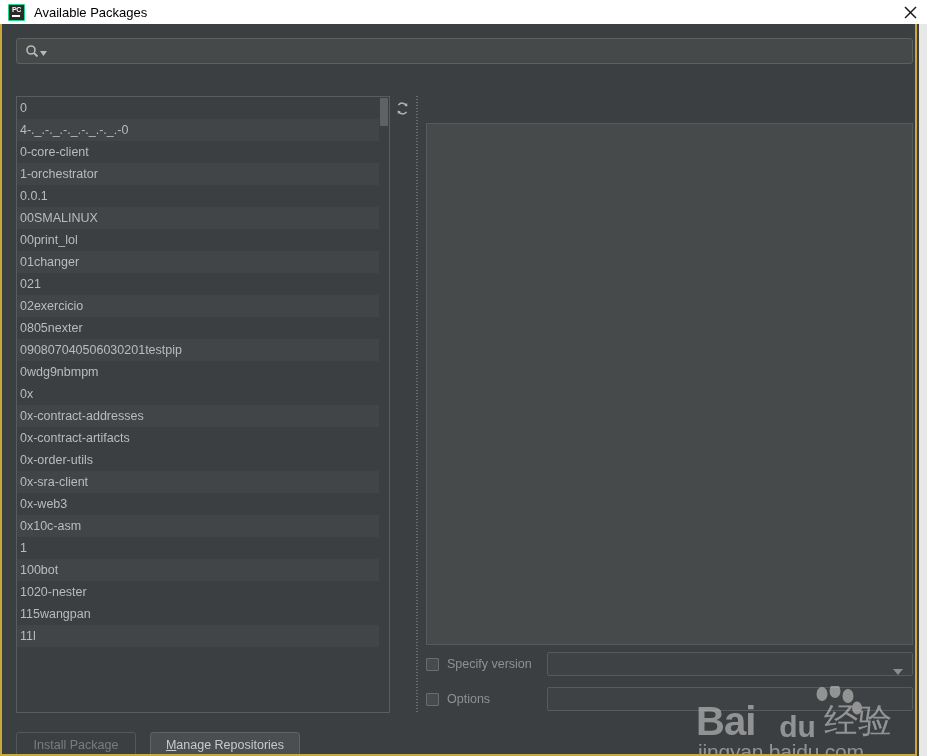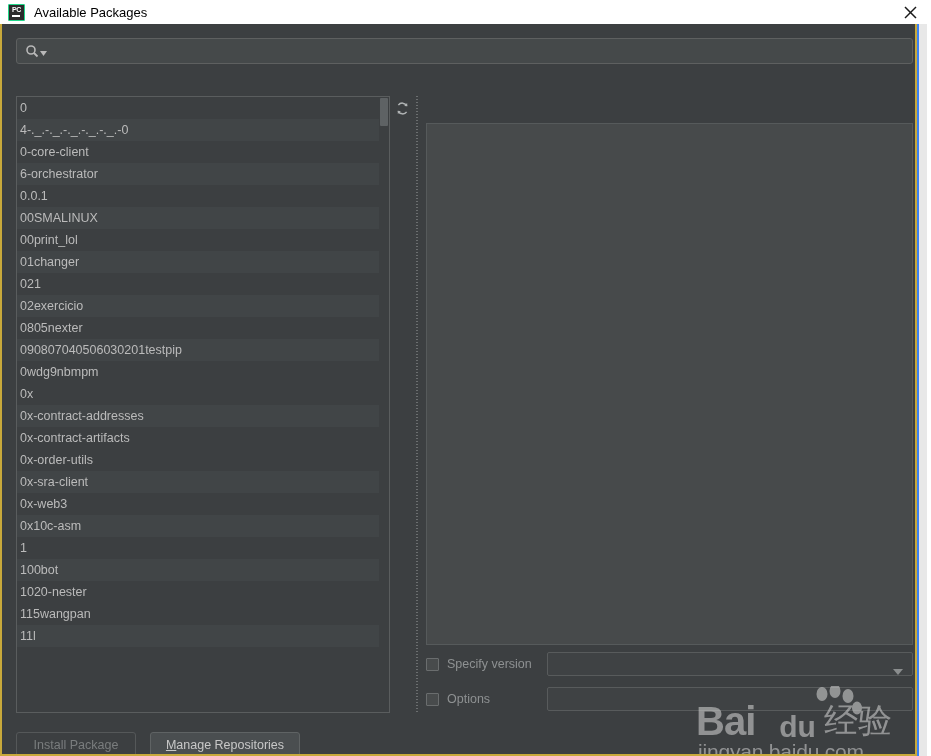--- a/index.html
+++ b/index.html
@@ -12,21 +12,21 @@
     height: 756px;
     overflow: hidden;
     font-family: "Liberation Sans", sans-serif;
     -webkit-font-smoothing: antialiased;
   }
 
   #app {
     position: relative;
     width: 931px;
     height: 756px;
-    background: #3b82f6;
+    background: #404040;
   }
 
   
   .titlebar {
     position: absolute;
     left: 0; top: 0;
     width: 931px;
     height: 24px;
     background: #ffffff;
     display: flex;
@@ -426,21 +426,21 @@
         </svg>
       </span>
       <input class="search-input-ghost" type="text" value="" placeholder="" style="">
     </div>
 
     <div class="list-wrap">
       <div class="list-scroll" id="pkg-list">
           <div class="pkg-row odd">0</div>
           <div class="pkg-row even">4-._.-._.-._.-._.-._.-0</div>
           <div class="pkg-row odd">0-core-client</div>
-          <div class="pkg-row even">6-orchestrator</div>
+          <div class="pkg-row even">1-orchestrator</div>
           <div class="pkg-row odd">0.0.1</div>
           <div class="pkg-row even">00SMALINUX</div>
           <div class="pkg-row odd">00print_lol</div>
           <div class="pkg-row even">01changer</div>
           <div class="pkg-row odd">021</div>
           <div class="pkg-row even">02exercicio</div>
           <div class="pkg-row odd">0805nexter</div>
           <div class="pkg-row even">090807040506030201testpip</div>
           <div class="pkg-row odd">0wdg9nbmpm</div>
           <div class="pkg-row odd">0x</div>

